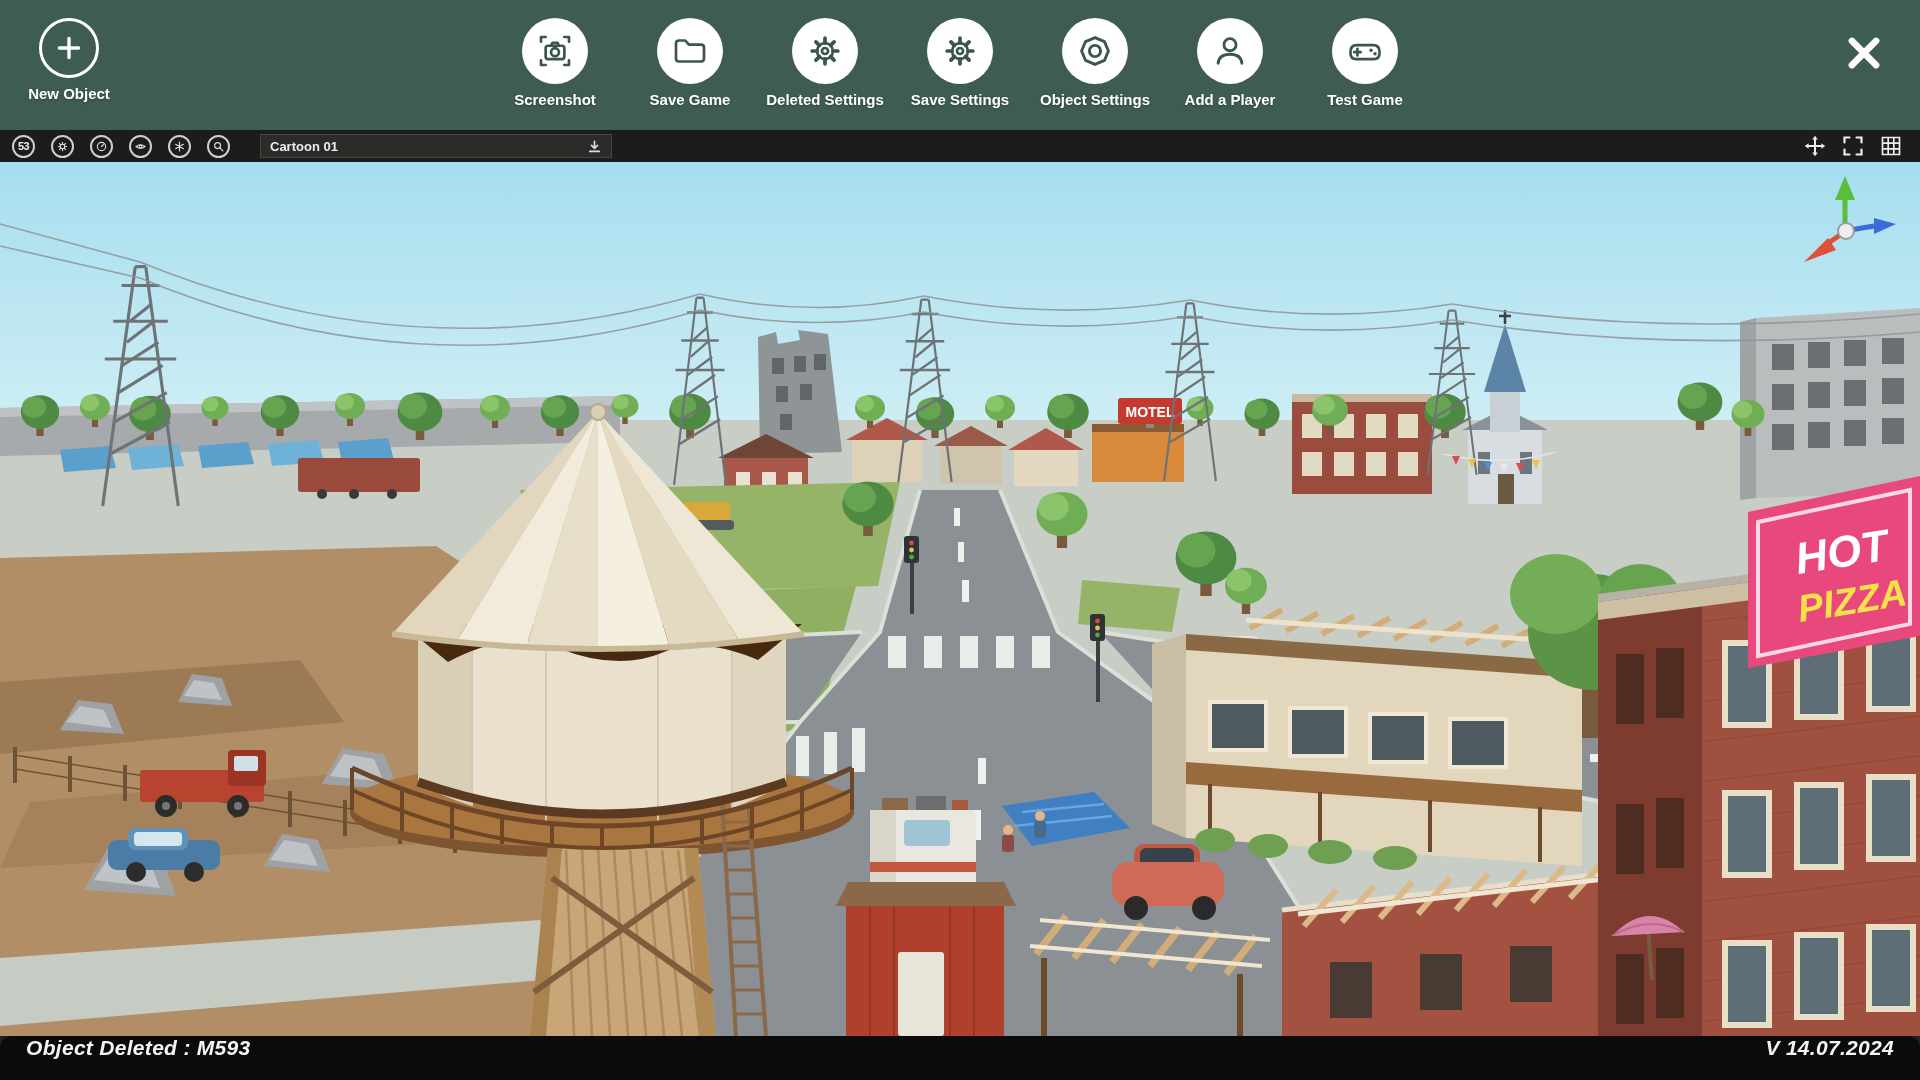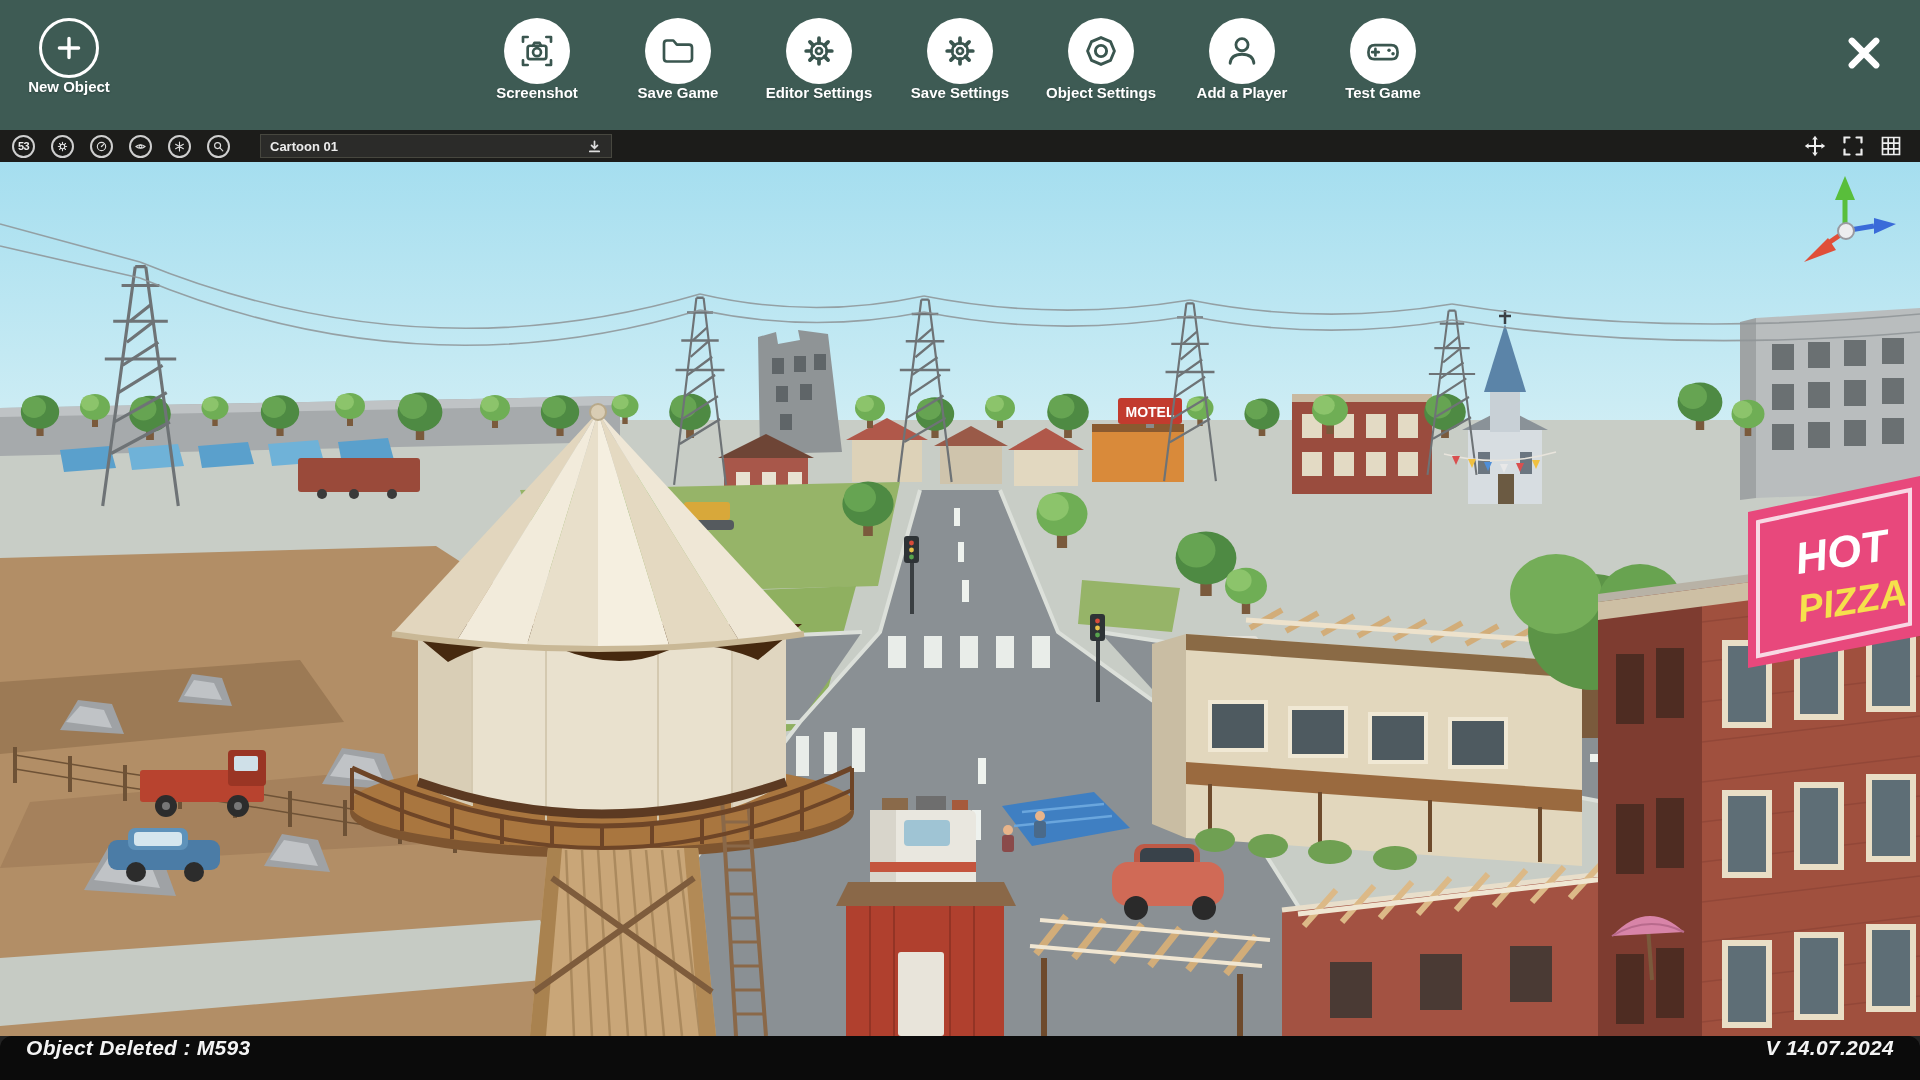--- a/index.html
+++ b/index.html
@@ -3,25 +3,25 @@
 <meta charset="utf-8">
 <style>
   *{box-sizing:border-box;margin:0;padding:0}
   html,body{width:1920px;height:1080px;overflow:hidden;background:#222}
   body{font-family:"Liberation Sans","DejaVu Sans",sans-serif}
   .app{position:relative;width:1920px;height:1080px}
 
   
   .toolbar{position:absolute;top:0;left:0;right:0;height:130px;background:#3E5B54}
   .tb-btn{display:flex;flex-direction:column;align-items:center;cursor:pointer;background:none;border:none}
-  .tb-center{position:absolute;top:18px;left:50%;transform:translateX(-50%);display:flex;gap:11px}
+  .tb-center{position:absolute;top:18px;left:50%;transform:translateX(-50%);display:flex;gap:5px}
   .tb-center .tb-btn{width:130px}
   .disc{width:66px;height:66px;border-radius:50%;background:#fff;display:flex;align-items:center;justify-content:center}
   .disc svg{width:42px;height:42px}
-  .tb-label{font-size:15px;font-weight:700;color:#fff;white-space:nowrap;text-shadow:0 1px 2px rgba(0,0,0,.25)}
+  .tb-label{margin-top:7px;font-size:15px;font-weight:700;color:#fff;white-space:nowrap;text-shadow:0 1px 2px rgba(0,0,0,.25)}
   .new-object{position:absolute;top:18px;left:8px;width:122px}
   .ring{width:60px;height:60px;border:3.5px solid #fff;border-radius:50%;display:flex;align-items:center;justify-content:center}
   .ring svg{width:32px;height:32px}
   .close-btn{position:absolute;top:30px;right:32px;width:48px;height:48px;background:none;border:none;cursor:pointer}
   .close-btn svg{width:44px;height:44px}
 
   
   .subtoolbar{position:absolute;top:130px;left:0;right:0;height:32px;background:#1C1C1A;display:flex;align-items:center;padding:0 12px;gap:16px}
   .mini{width:23px;height:23px;border:2px solid #CFCFCF;border-radius:50%;display:flex;align-items:center;justify-content:center;flex:0 0 auto;cursor:pointer;background:none}
   .badge-text{font-size:11px;font-weight:700;color:#EDEDED;letter-spacing:-.5px}
@@ -85,21 +85,21 @@
       </button>
 
       <button class="tb-btn">
         <span class="disc">
           <svg viewBox="0 0 36 36" fill="none" stroke="#3A564F" stroke-width="2.3" stroke-linecap="round">
             <circle cx="18" cy="18" r="6.8"></circle>
               <circle cx="18" cy="18" r="2.6"></circle>
             <path stroke-width="3.2" d="M18 11.2 V7 M18 24.8 V29 M24.8 18 H29 M11.2 18 H7 M22.8 13.2 L25.8 10.2 M13.2 22.8 L10.2 25.8 M22.8 22.8 L25.8 25.8 M13.2 13.2 L10.2 10.2"></path>
           </svg>
         </span>
-        <span class="tb-label">Editor Settings</span>
+        <span class="tb-label">Deleted Settings</span>
       </button>
 
       <button class="tb-btn">
         <span class="disc">
           <svg viewBox="0 0 36 36" fill="none" stroke="#3A564F" stroke-width="2.3" stroke-linecap="round">
             <circle cx="18" cy="18" r="6.8"></circle>
               <circle cx="18" cy="18" r="2.6"></circle>
             <path stroke-width="3.2" d="M18 11.2 V7 M18 24.8 V29 M24.8 18 H29 M11.2 18 H7 M22.8 13.2 L25.8 10.2 M13.2 22.8 L10.2 25.8 M22.8 22.8 L25.8 25.8 M13.2 13.2 L10.2 10.2"></path>
           </svg>
         </span>

